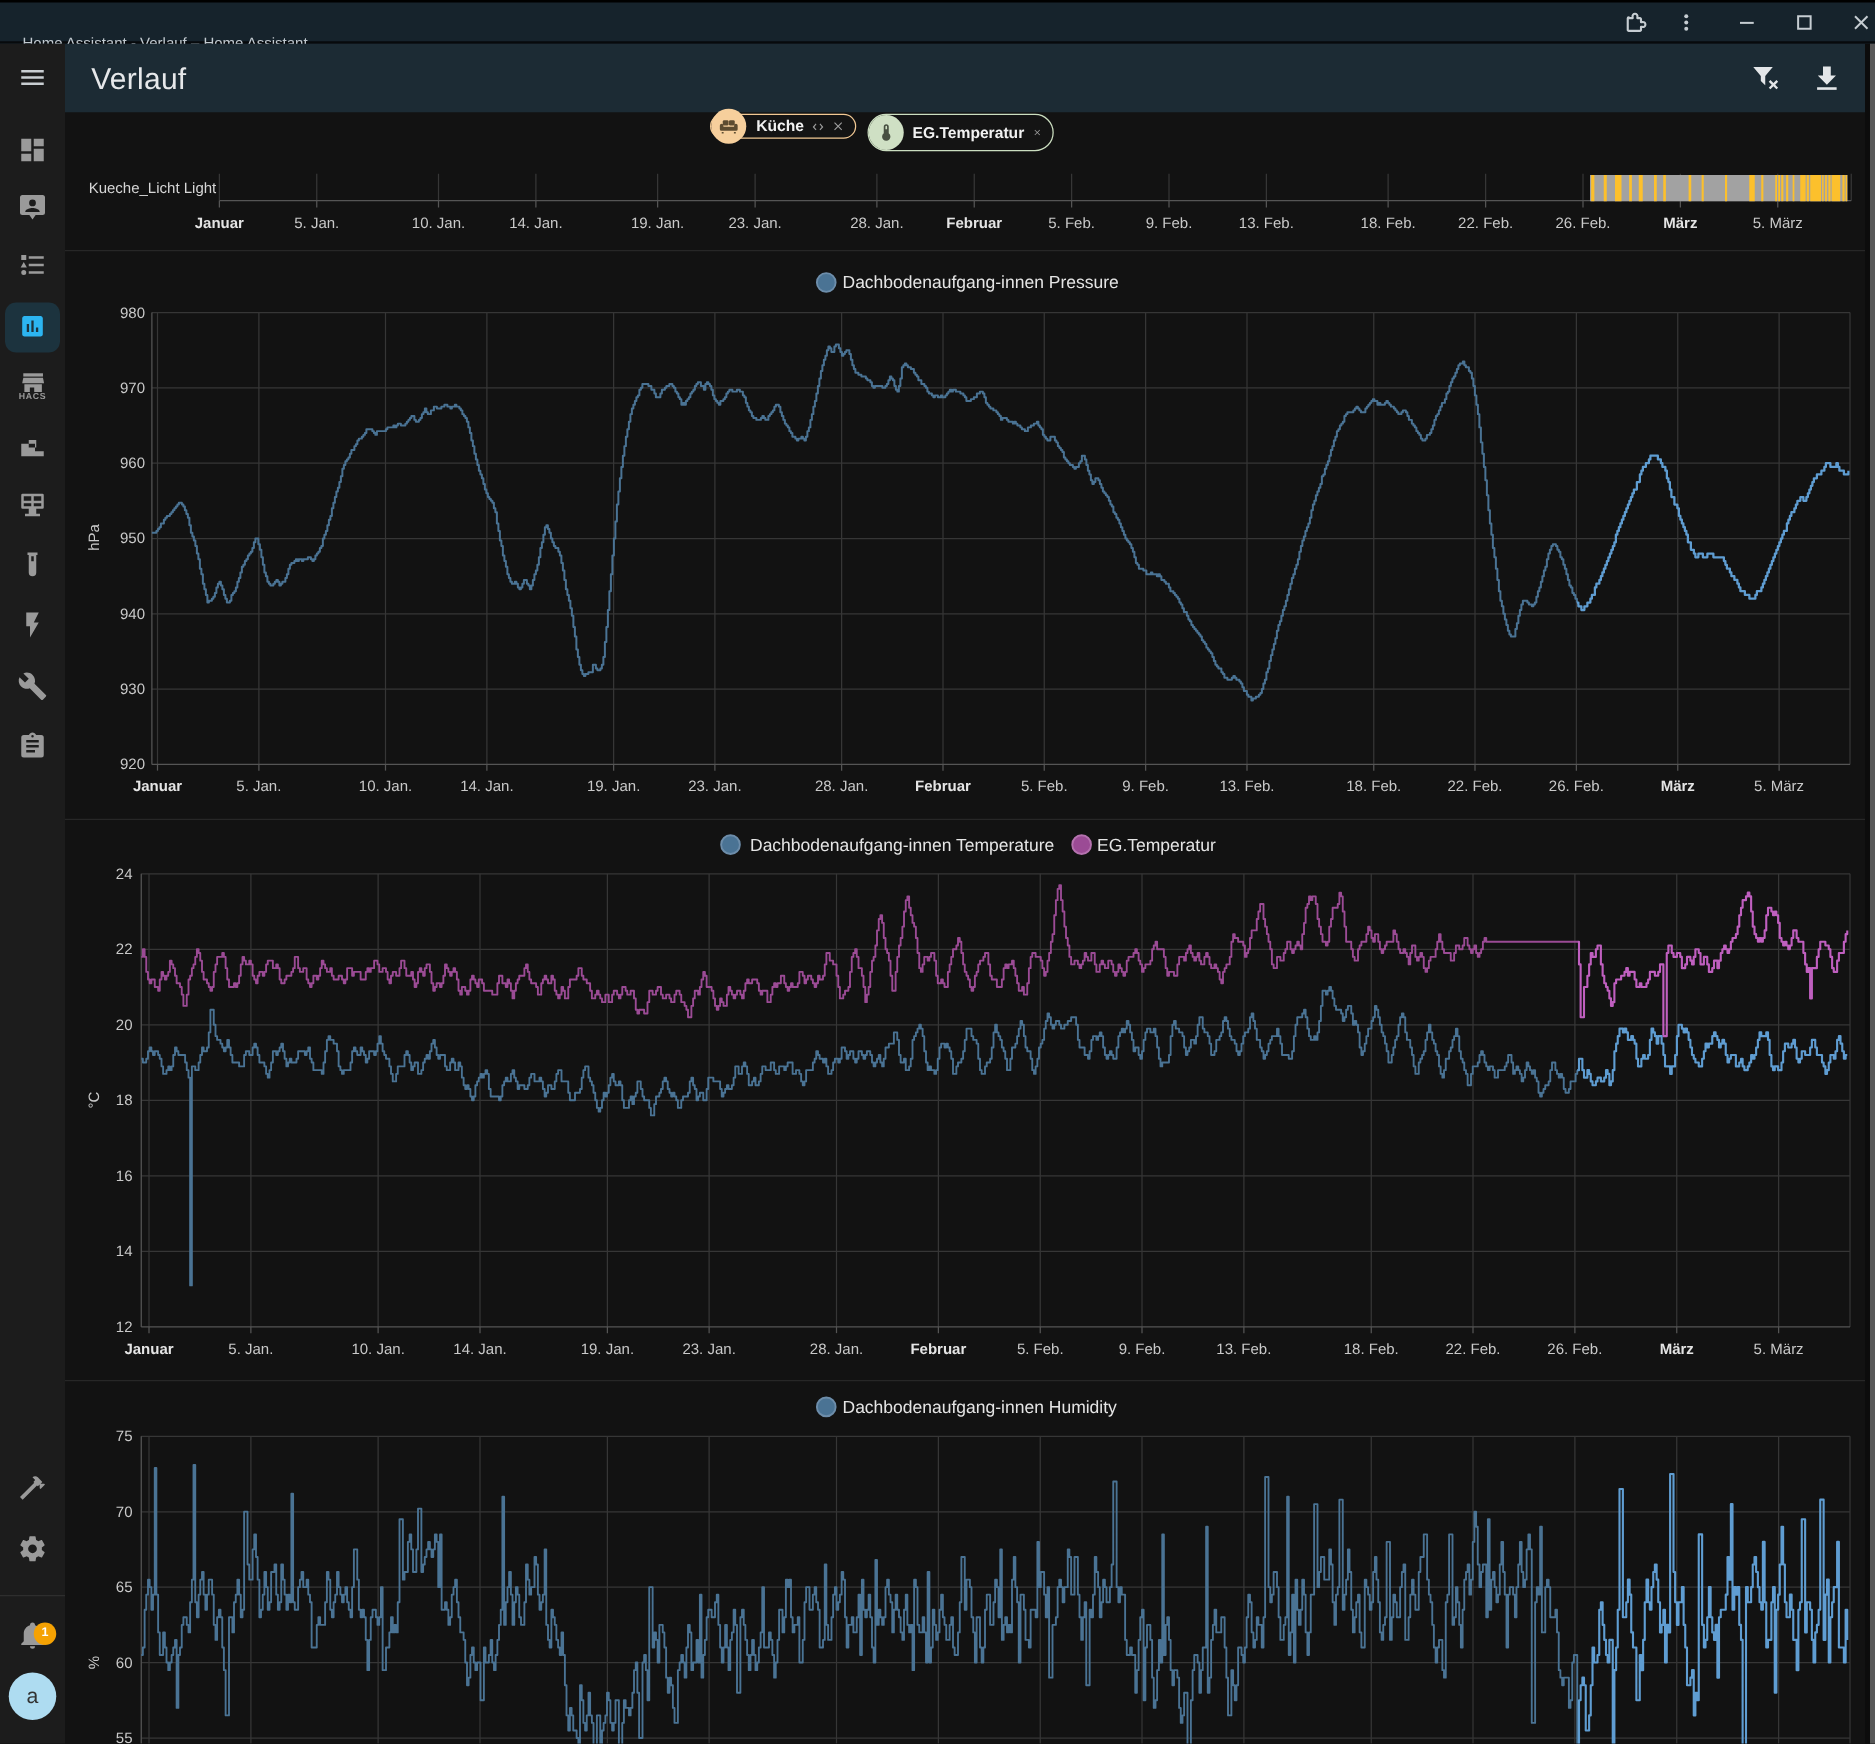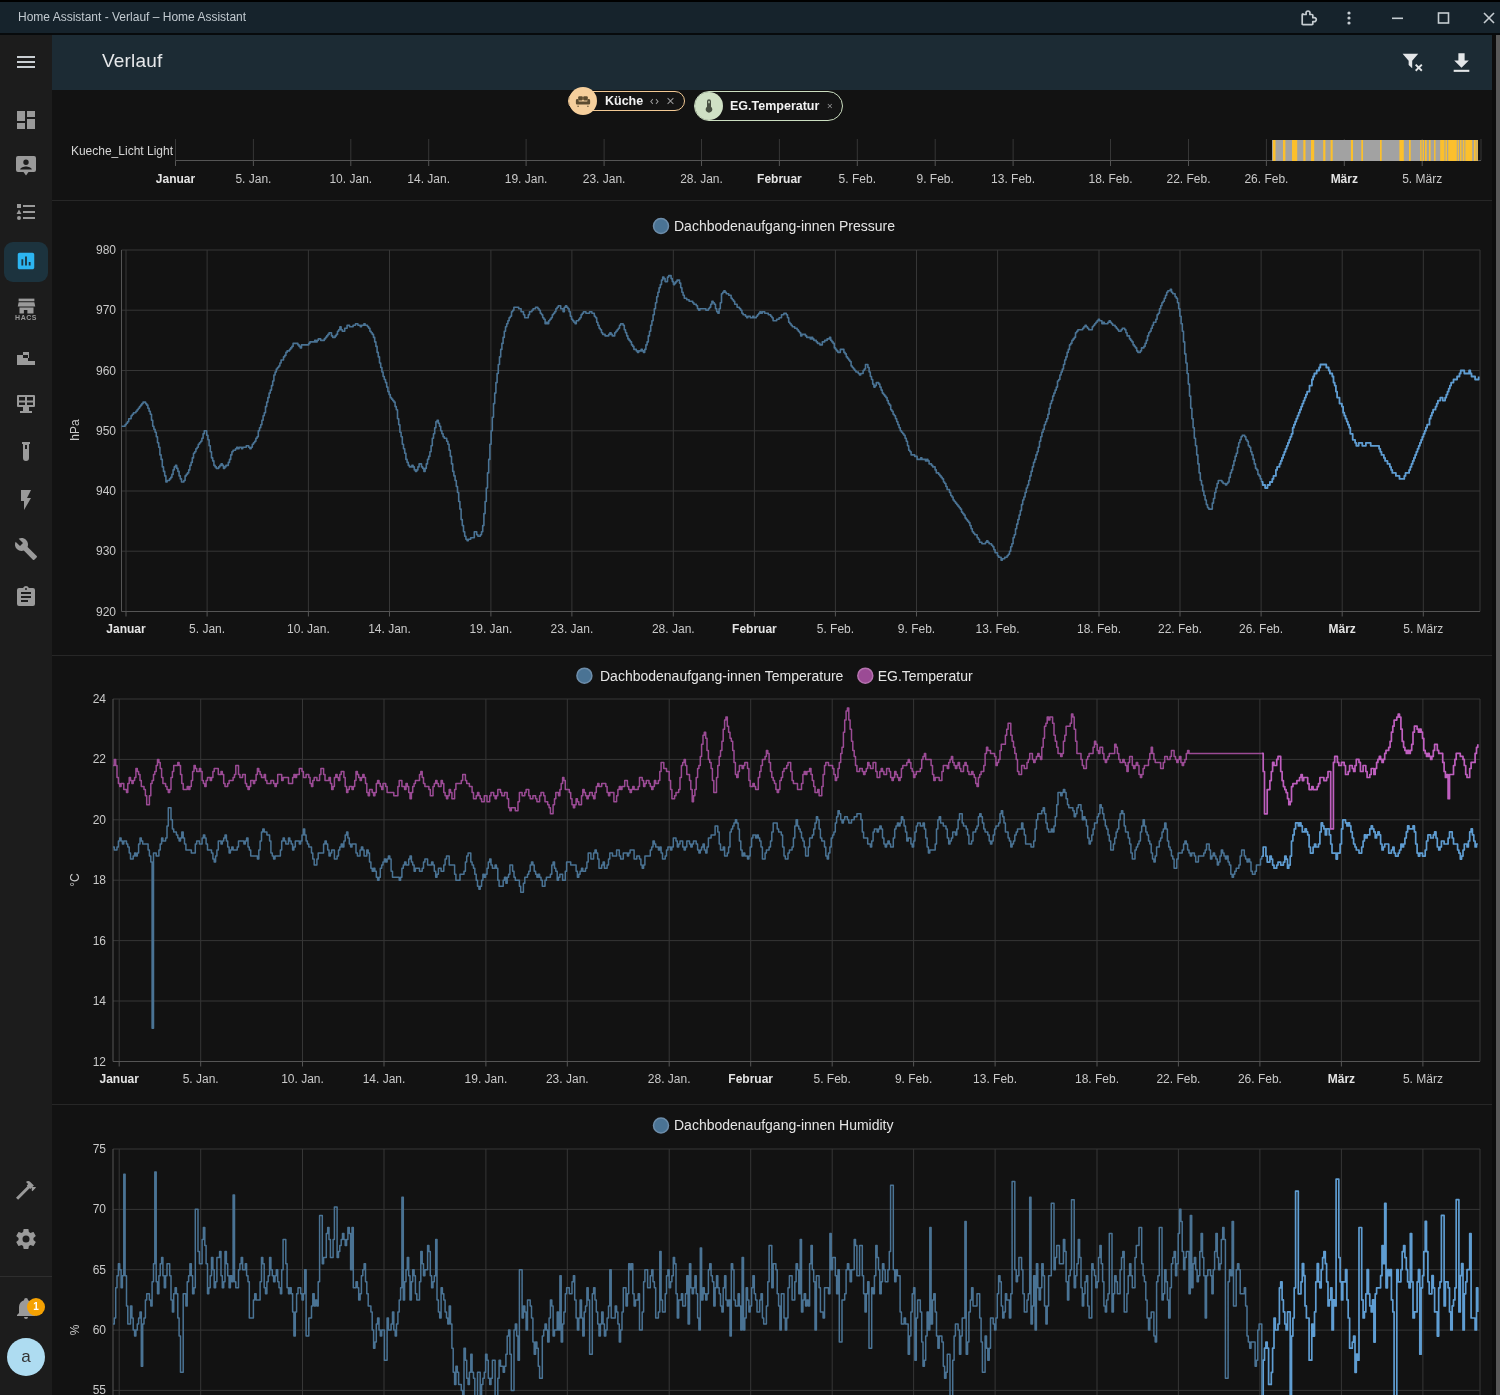--- a/index.html
+++ b/index.html
@@ -1,39 +1,39 @@
 <!DOCTYPE html>
 <html><head><meta charset="utf-8"><style>
 *{margin:0;padding:0;box-sizing:border-box}
 body{width:1500px;height:1395px;overflow:hidden;position:relative;background:#121212;font-family:"Liberation Sans",sans-serif;}
 .abs{position:absolute}
 </style></head>
 <body>
 
 <div class="abs" style="left:0;top:0;width:1500px;height:35px;background:#16232c;border-top:2px solid #000;border-bottom:2px solid #070a0c"></div>
-<div class="abs" style="left:18px;top:10px;font-size:12px;color:#c2cad0">Home Assistant - Verlauf – Home Assistant</div>
+<div class="abs" style="left:18px;top:27px;font-size:12px;color:#c2cad0">Home Assistant - Verlauf – Home Assistant</div>
 <svg class="abs" style="left:1295px;top:4px" width="200" height="28" viewBox="0 0 200 28">
   <g stroke="#c6cdd2" stroke-width="1.7" fill="none" stroke-linejoin="round">
     <path d="M8,10.5 h3.1 V9.6 a2,2 0 1,1 3.8,0 v0.9 H17 a0.8,0.8 0 0,1 0.8,0.8 v2.4 h0.9 a2,2 0 1,1 0,3.8 h-0.9 v2.4 a0.8,0.8 0 0,1 -0.8,0.8 H8 a0.8,0.8 0 0,1 -0.8,-0.8 v-9.3 a0.8,0.8 0 0,1 0.8,-0.8 z"></path>
   </g>
   <g fill="#c6cdd2">
     <circle cx="54" cy="9" r="1.6"></circle>
       <circle cx="54" cy="14" r="1.6"></circle>
       <circle cx="54" cy="19" r="1.6"></circle>
   </g>
   <rect x="97" y="13.5" width="11" height="1.6" fill="#c6cdd2"></rect>
   <rect x="143.5" y="9" width="10" height="10" fill="none" stroke="#c6cdd2" stroke-width="1.6"></rect>
   <g stroke="#c6cdd2" stroke-width="1.6">
       <line x1="189" y1="9" x2="199" y2="19"></line>
       <line x1="199" y1="9" x2="189" y2="19"></line>
     </g>
 </svg>
 
 <div class="abs" style="left:0;top:35px;width:1500px;height:55px;background:#1c2b34"></div>
-<div class="abs" style="left:102px;top:50px;font-size:19px;font-weight:500;color:#e6e8ea;letter-spacing:.2px">Verlauf</div>
+<div class="abs" style="left:73px;top:50px;font-size:24px;font-weight:500;color:#e6e8ea;letter-spacing:.2px">Verlauf</div>
 <svg class="abs" style="left:1400px;top:50px" width="25" height="25" viewBox="0 0 24 24" fill="#e3e6e8">
   <path d="M2.5,3.5h15l-5.8,6.9v7.1l-3.4,-3.2v-3.9z"></path>
     <path d="M14.4,19.3l2.3-2.3-2.3-2.3 1.3-1.3 2.3,2.3 2.3-2.3 1.3,1.3-2.3,2.3 2.3,2.3-1.3,1.3-2.3-2.3-2.3,2.3z"></path>
 </svg>
 <svg class="abs" style="left:1449px;top:50px" width="25" height="25" viewBox="0 0 24 24" fill="#e3e6e8">
   <path d="M9,3h6v7h4l-7,7-7-7h4z"></path>
     <rect x="4.5" y="19" width="15" height="2"></rect>
 </svg>
 
 <div class="abs" style="left:0;top:35px;width:52px;height:1360px;background:#1c1c1c"></div>

